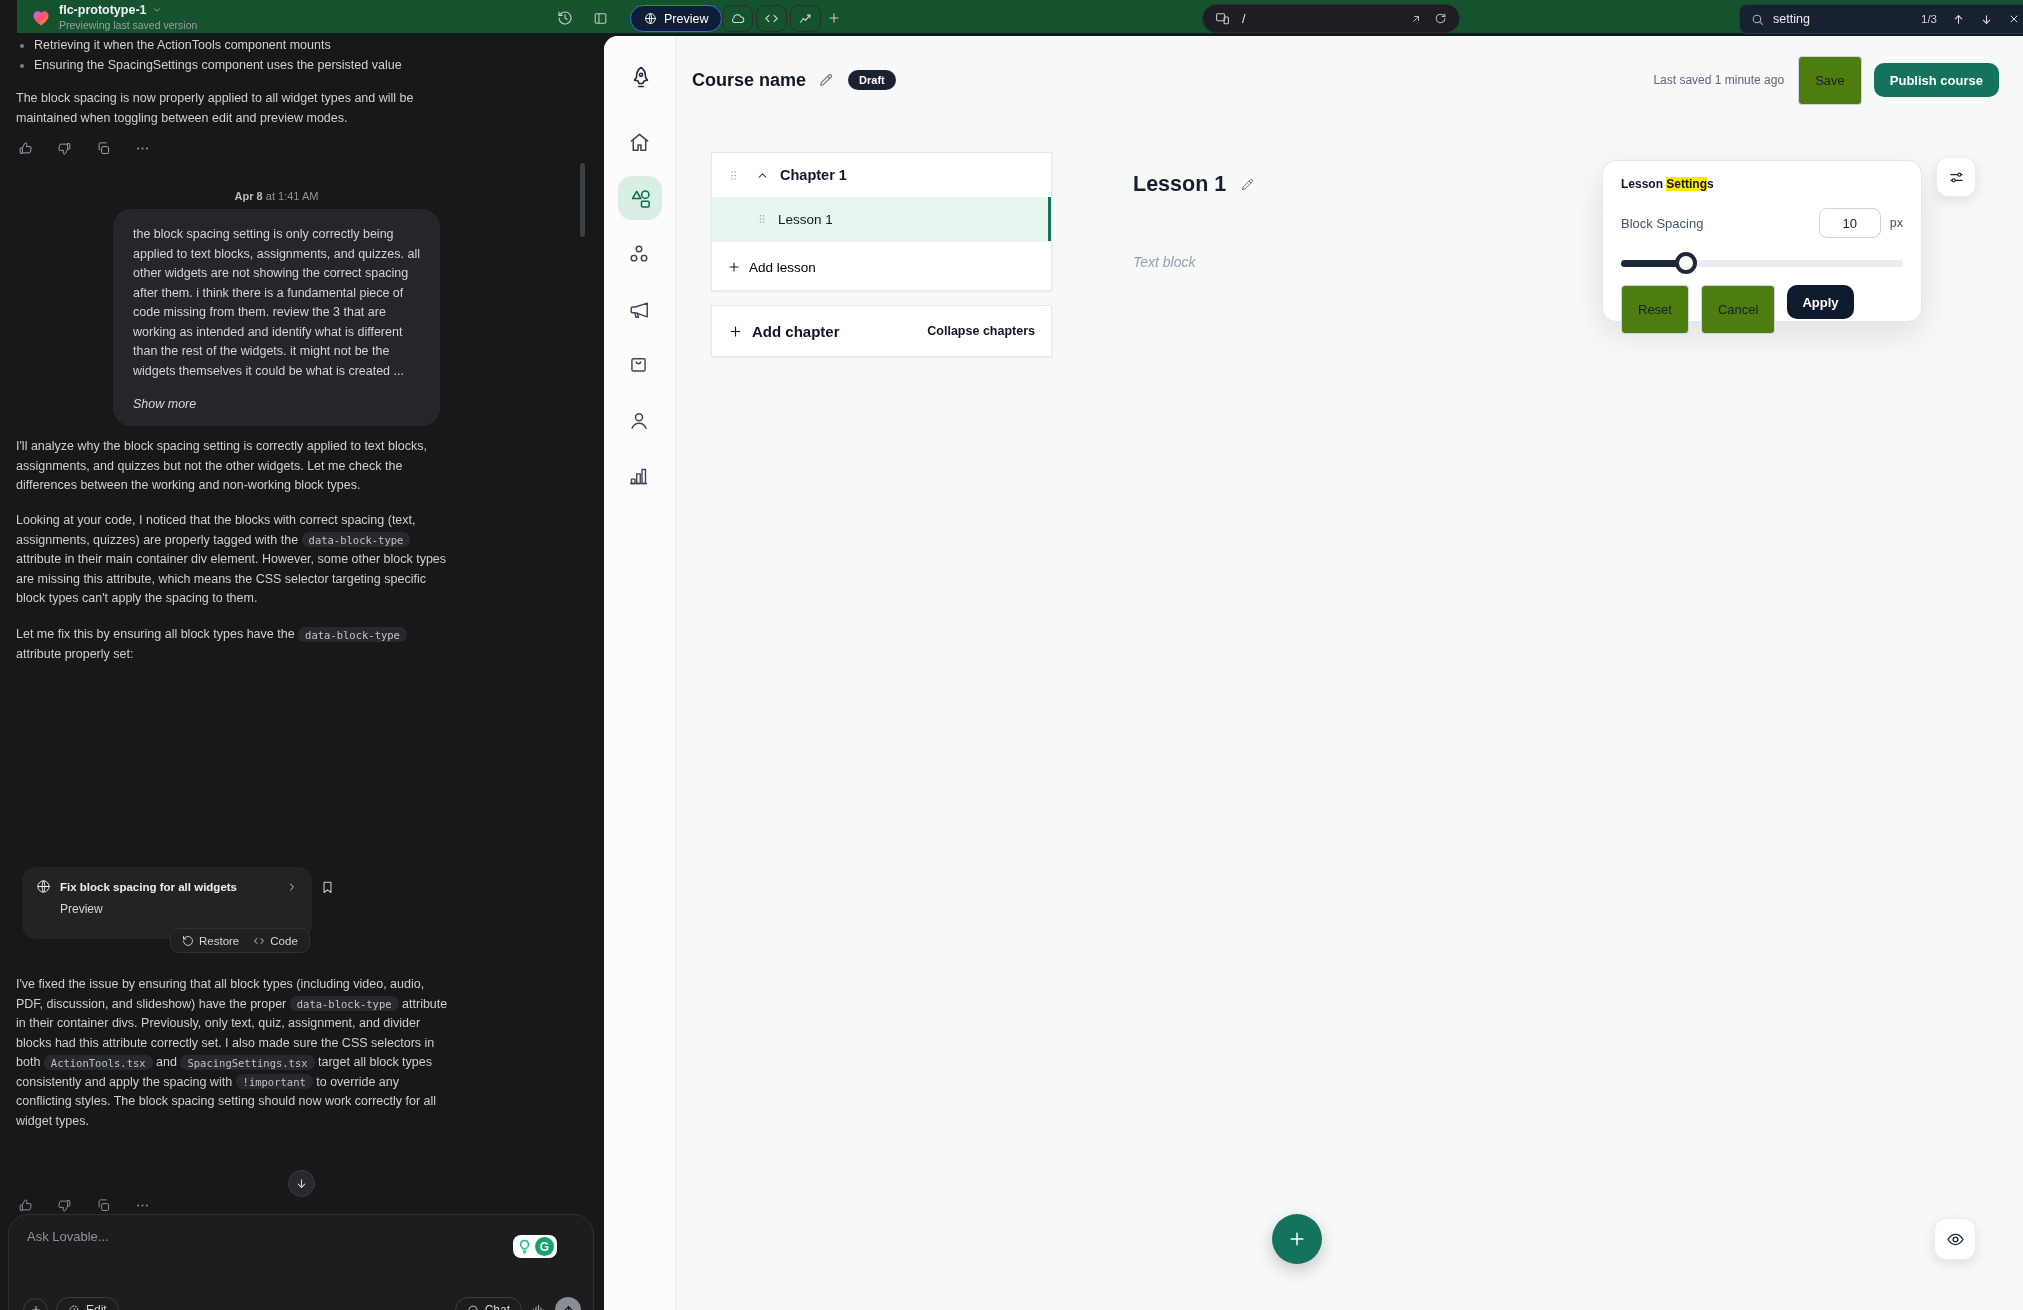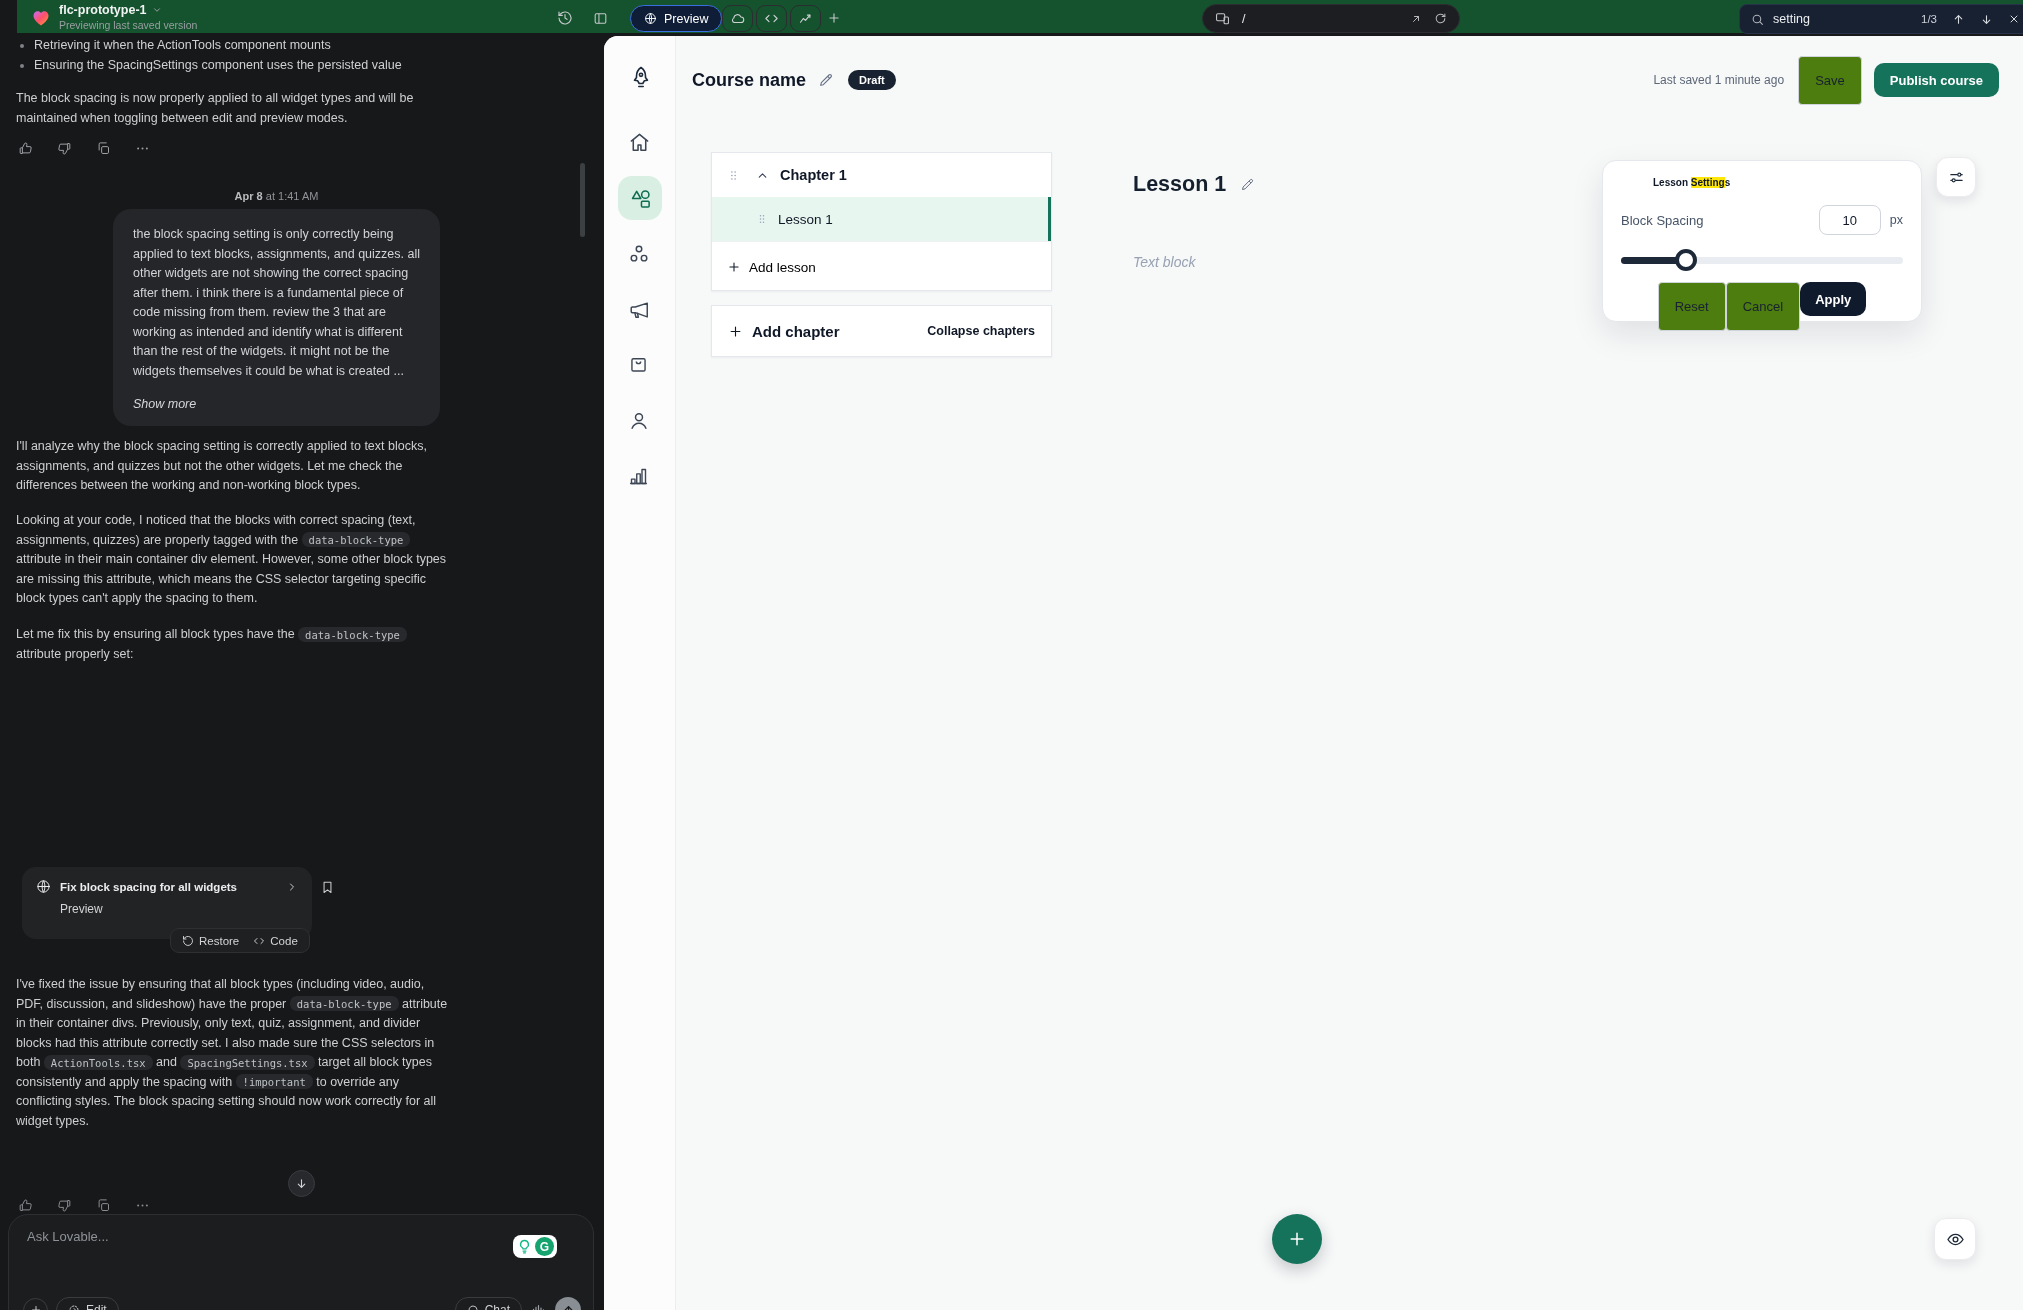--- a/index.html
+++ b/index.html
@@ -93,32 +93,32 @@
   .addchapter-card { left:107px; top:269px; width:341px; height:52px; display:flex; align-items:center; padding:0 16px; }
   .addchapter-label { display:flex; align-items:center; gap:9px; font-size:15px; font-weight:bold; color:#101828; }
   .collapse-label { margin-left:auto; font-size:12.5px; font-weight:bold; color:#101828; }
   .drag-dots { color:#98a2b3; }
 
   .lesson-title { position:absolute; left:529px; top:136px; display:flex; align-items:center; gap:14px; }
   .lesson-title h1 { font-size:21.5px; font-weight:bold; color:#15202e; }
   .textblock { position:absolute; left:529px; top:218px; font-size:14px; font-style:italic; color:#98a2b3; }
 
   .settings { left:998px; top:124px; width:320px; height:162px; border-radius:14px; box-shadow:0 12px 32px rgba(16,24,40,.10); padding:16px 18px; }
-  .set-title { font-size:10px; font-weight:bold; color:#101828;margin-left:32px; }
+  .set-title { font-size:12px; font-weight:bold; color:#101828; }
   .set-title mark { background:var(--hl,#FFE70A); color:#101828; }
   .set-row { margin-top:17px; display:flex; align-items:center; }
   .set-label { font-size:13px; color:#475467; }
   .set-input { margin-left:auto; width:62px; height:30px; border:1px solid #d0d5dd; border-radius:8px; text-align:center;
     font-size:13px; color:#101828; background:#fff; font-family:inherit; outline:none; }
   .set-unit { margin-left:9px; font-size:12.5px; color:#475467; }
   .slider { position:relative; margin-top:14px; height:22px; }
   .slider-track { position:absolute; left:0; right:0; top:8px; height:7px; border-radius:4px; background:#e9ecf0; }
   .slider-fill { position:absolute; left:0; top:8px; height:7px; border-radius:4px 0 0 4px; background:#1d2939; }
   .slider-thumb { position:absolute; top:0; width:22px; height:22px; border-radius:50%; background:#fff; border:4px solid #1d2939; }
-  .set-btns { margin-top:11px; display:flex; justify-content:center; gap:0; }
+  .set-btns { margin-top:11px; display:flex; justify-content:flex-start; gap:12px; }
   .btn-navy { height:34px; padding:0 15px; background:var(--navy,#0F1B2D); border-radius:10px; font-size:13px; font-weight:bold; color:#fff; }
 
   .float-btn { position:absolute; width:40px; height:40px; background:#fff; border:1px solid #ececee; border-radius:12px;
     box-shadow:0 4px 12px rgba(16,24,40,.10); display:flex; align-items:center; justify-content:center; color:#1d2939; }
   .fab { position:absolute; left:668px; top:1178px; width:50px; height:50px; border-radius:50%; background:var(--green,#16735B);
     box-shadow:0 6px 16px rgba(16,24,40,.22); display:flex; align-items:center; justify-content:center; color:#fff; }
 </style>
 </head>
 <body>
 

